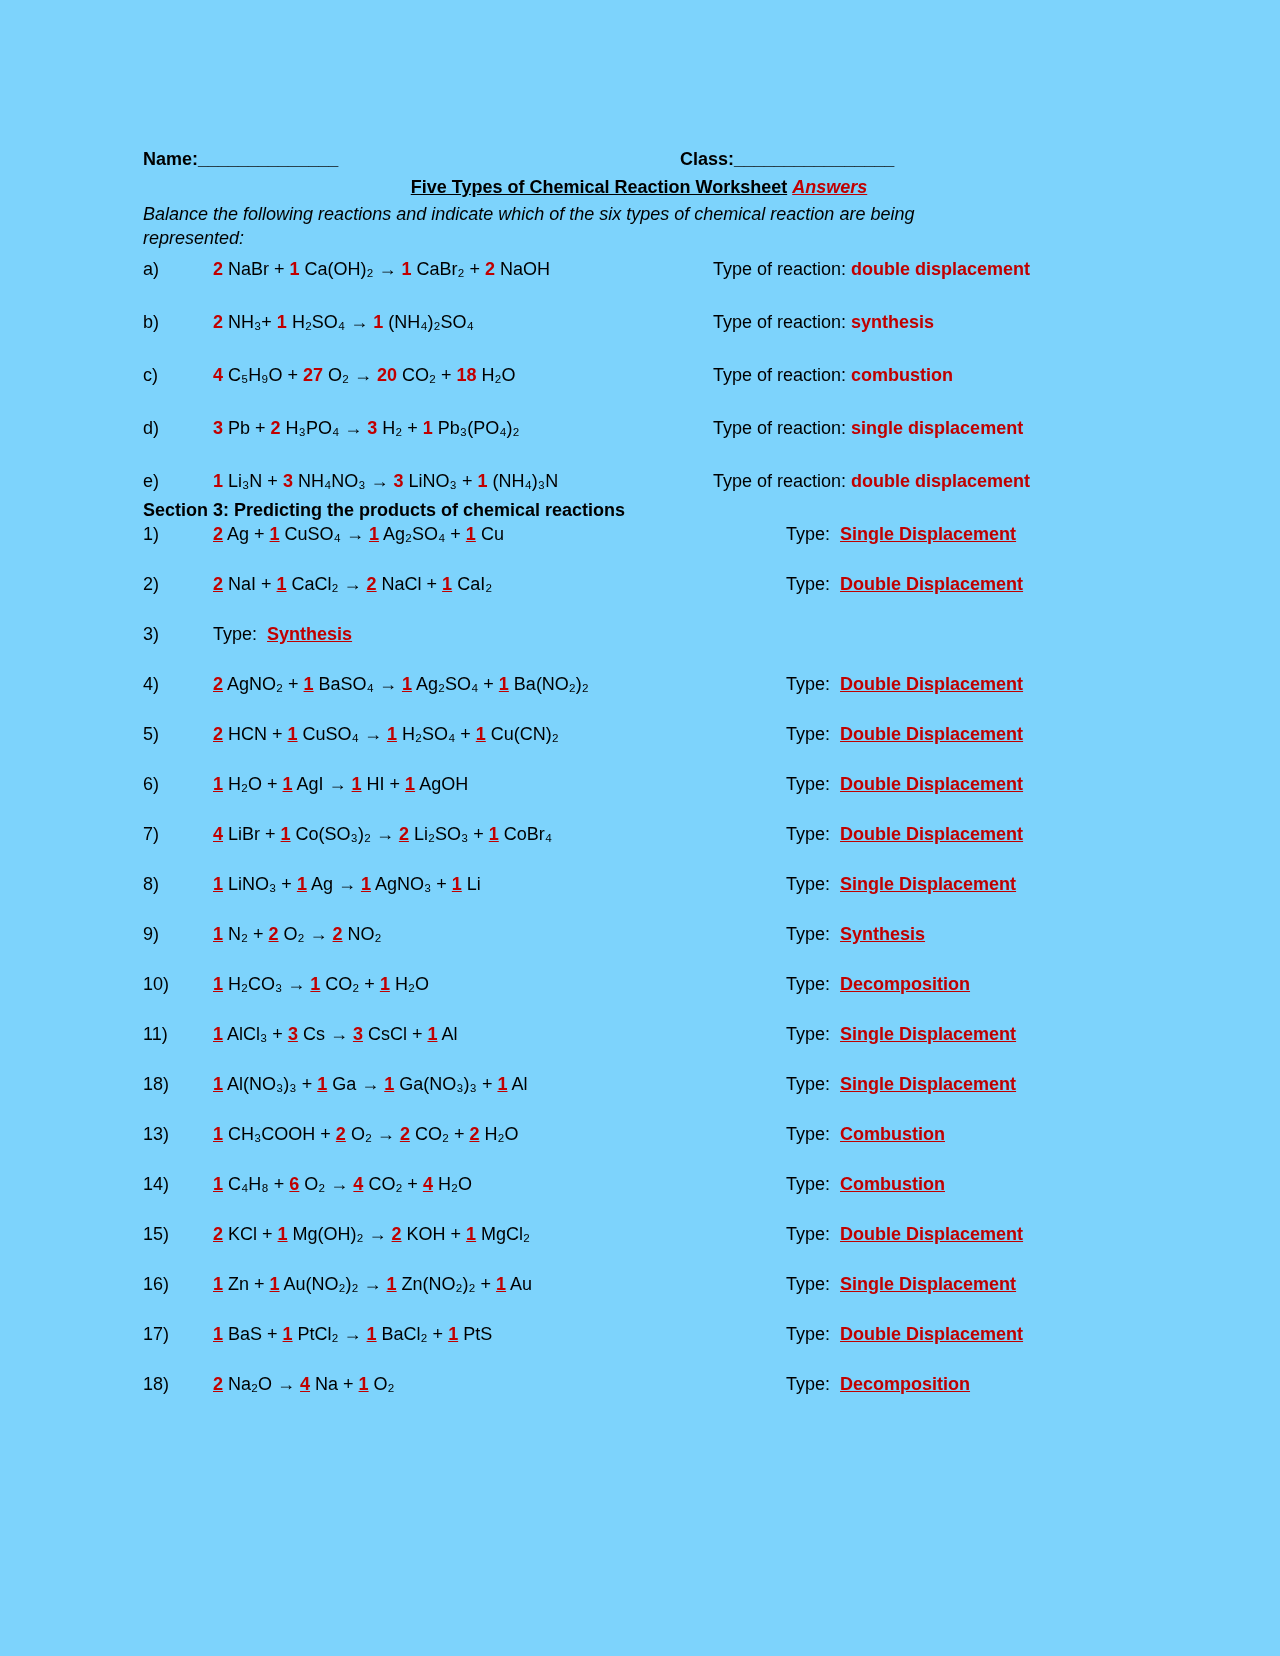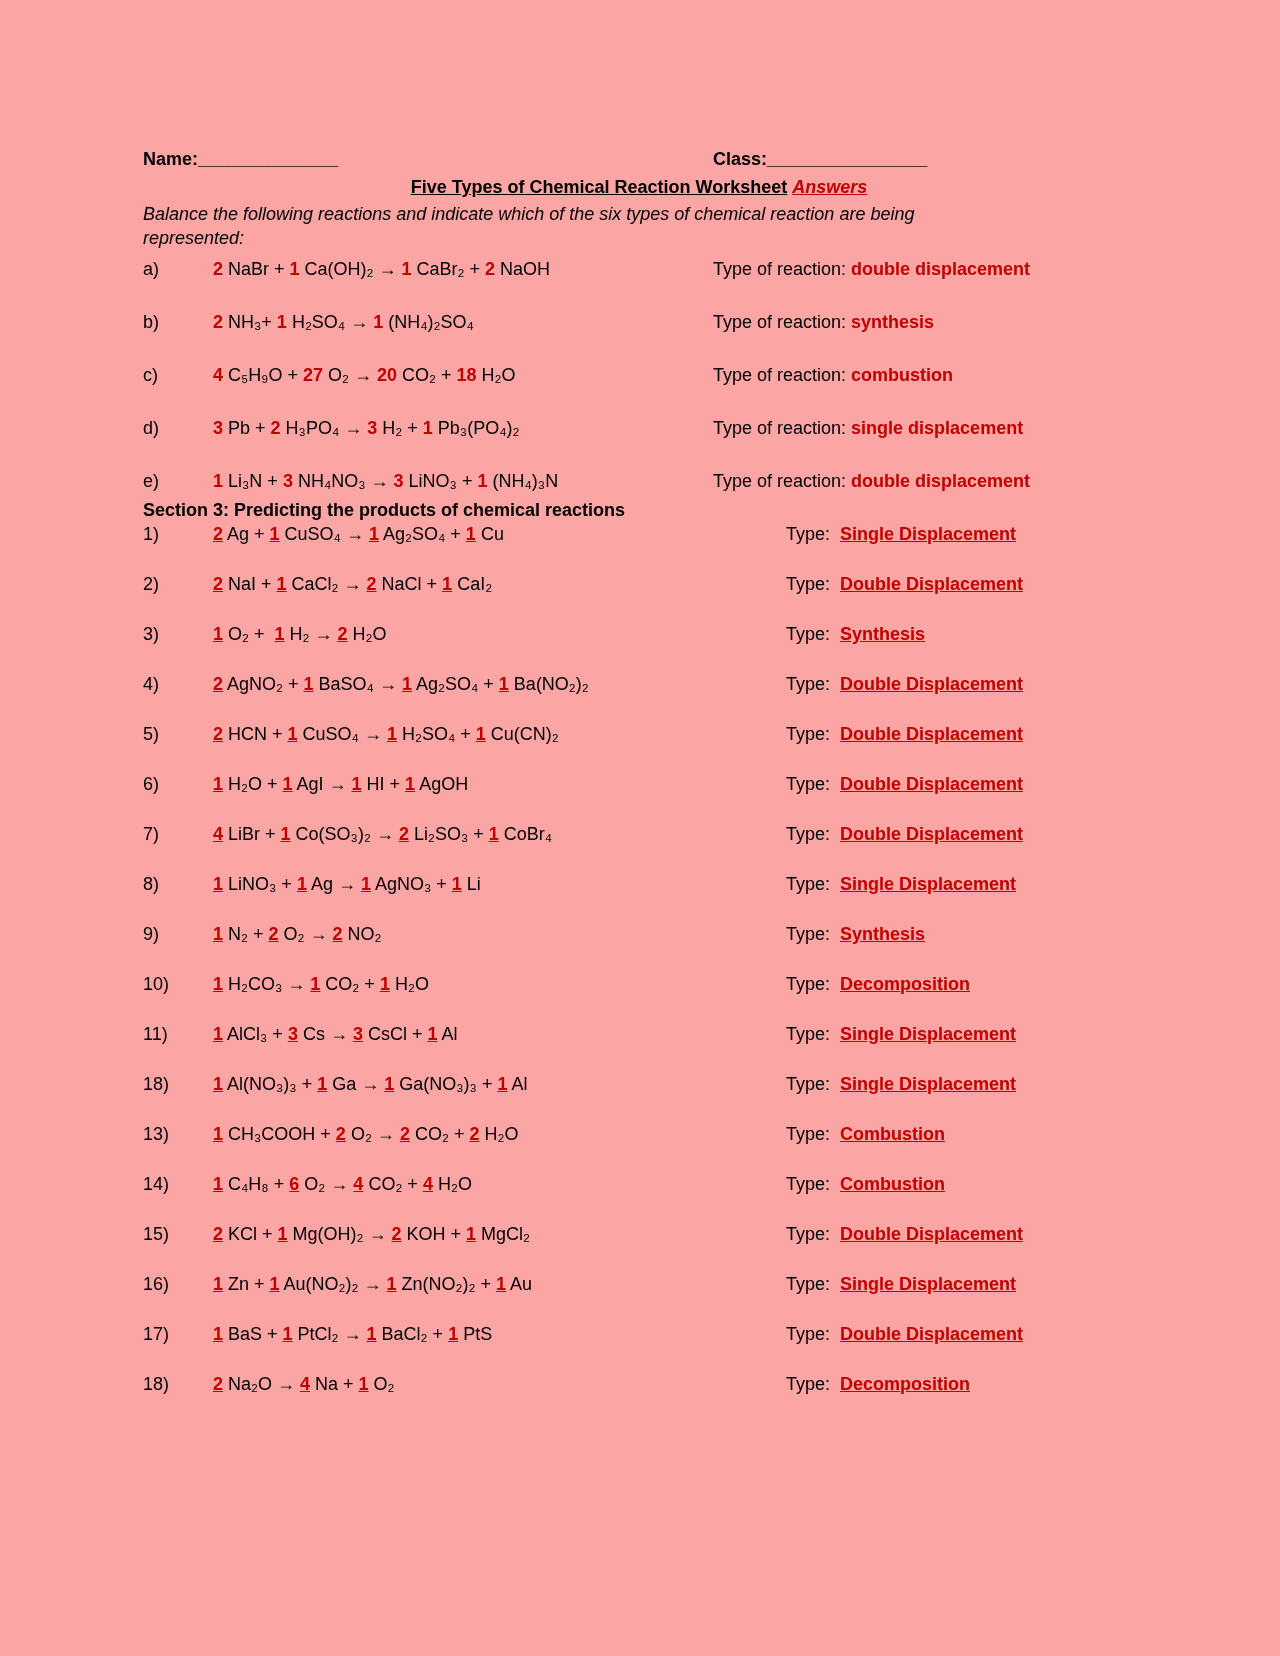--- a/index.html
+++ b/index.html
@@ -1,37 +1,37 @@
 <!DOCTYPE html>
 <html><head>
 <meta charset="utf-8">
 <style>
   * { box-sizing: border-box; }
   html, body { margin: 0; padding: 0; background: #ffffff; }
   .page {
     position: relative;
     width: 1280px;
     height: 1656px;
-    background: #fca5a5;
+    background: #7dd3fc;
     font-family: "Liberation Sans", "DejaVu Sans", sans-serif;
     font-size: 18px;
     line-height: 24px;
     color: #000000;
     padding: 147px 145px 0 143px;
     overflow: hidden;
   }
   .name-row {
     position: relative;
     font-weight: bold;
     margin-bottom: 4px;
     height: 24px;
   }
   .class-label {
     position: absolute;
-    left: 570px;
+    left: 537px;
     top: 0;
   }
   .title-row {
     text-align: center;
     margin-bottom: 3px;
     height: 24px;
   }
   .title-main {
     font-weight: bold;
     text-decoration: underline;
@@ -116,21 +116,20 @@
         <span class="rx-eq"><span class="coef coef-u">2</span><span class="plain"> Ag + </span><span class="coef coef-u">1</span><span class="plain"> CuSO₄ → </span><span class="coef coef-u">1</span><span class="plain"> Ag₂SO₄ + </span><span class="coef coef-u">1</span><span class="plain"> Cu</span></span>
         <span class="rx-type"><span class="type-prefix">Type:  </span><span class="ans ans-u">Single Displacement</span></span>
       </div>
       <div class="rx-row numbered">
         <span class="rx-label">2)</span>
         <span class="rx-eq"><span class="coef coef-u">2</span><span class="plain"> NaI + </span><span class="coef coef-u">1</span><span class="plain"> CaCl₂ → </span><span class="coef coef-u">2</span><span class="plain"> NaCl + </span><span class="coef coef-u">1</span><span class="plain"> CaI₂</span></span>
         <span class="rx-type"><span class="type-prefix">Type:  </span><span class="ans ans-u">Double Displacement</span></span>
       </div>
       <div class="rx-row numbered">
         <span class="rx-label">3)</span>
-        <span class="rx-eq"><span class="coef coef-u">1</span><span class="plain"> O₂ +  </span><span class="coef coef-u">1</span><span class="plain"> H₂ → </span><span class="coef coef-u">2</span><span class="plain"> H₂O</span></span>
         <span class="rx-type"><span class="type-prefix">Type:  </span><span class="ans ans-u">Synthesis</span></span>
       </div>
       <div class="rx-row numbered">
         <span class="rx-label">4)</span>
         <span class="rx-eq"><span class="coef coef-u">2</span><span class="plain"> AgNO₂ + </span><span class="coef coef-u">1</span><span class="plain"> BaSO₄ → </span><span class="coef coef-u">1</span><span class="plain"> Ag₂SO₄ + </span><span class="coef coef-u">1</span><span class="plain"> Ba(NO₂)₂</span></span>
         <span class="rx-type"><span class="type-prefix">Type:  </span><span class="ans ans-u">Double Displacement</span></span>
       </div>
       <div class="rx-row numbered">
         <span class="rx-label">5)</span>
         <span class="rx-eq"><span class="coef coef-u">2</span><span class="plain"> HCN + </span><span class="coef coef-u">1</span><span class="plain"> CuSO₄ → </span><span class="coef coef-u">1</span><span class="plain"> H₂SO₄ + </span><span class="coef coef-u">1</span><span class="plain"> Cu(CN)₂</span></span>

